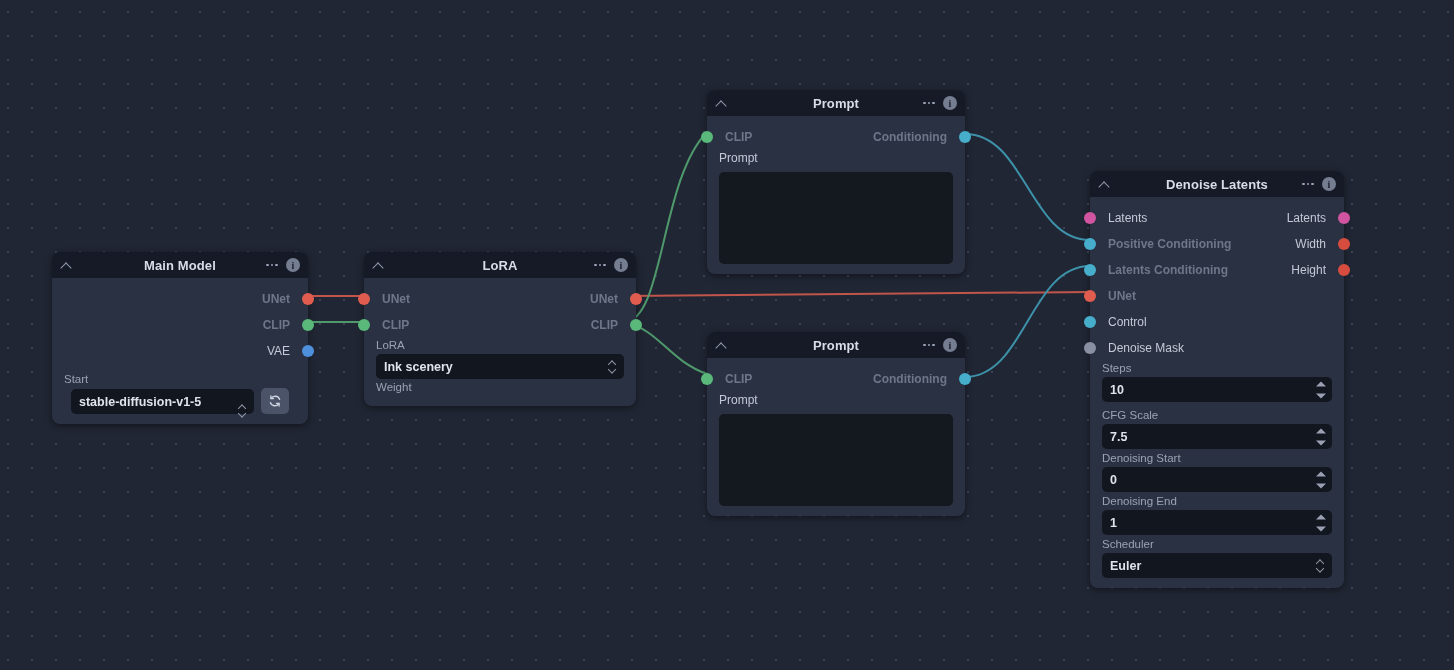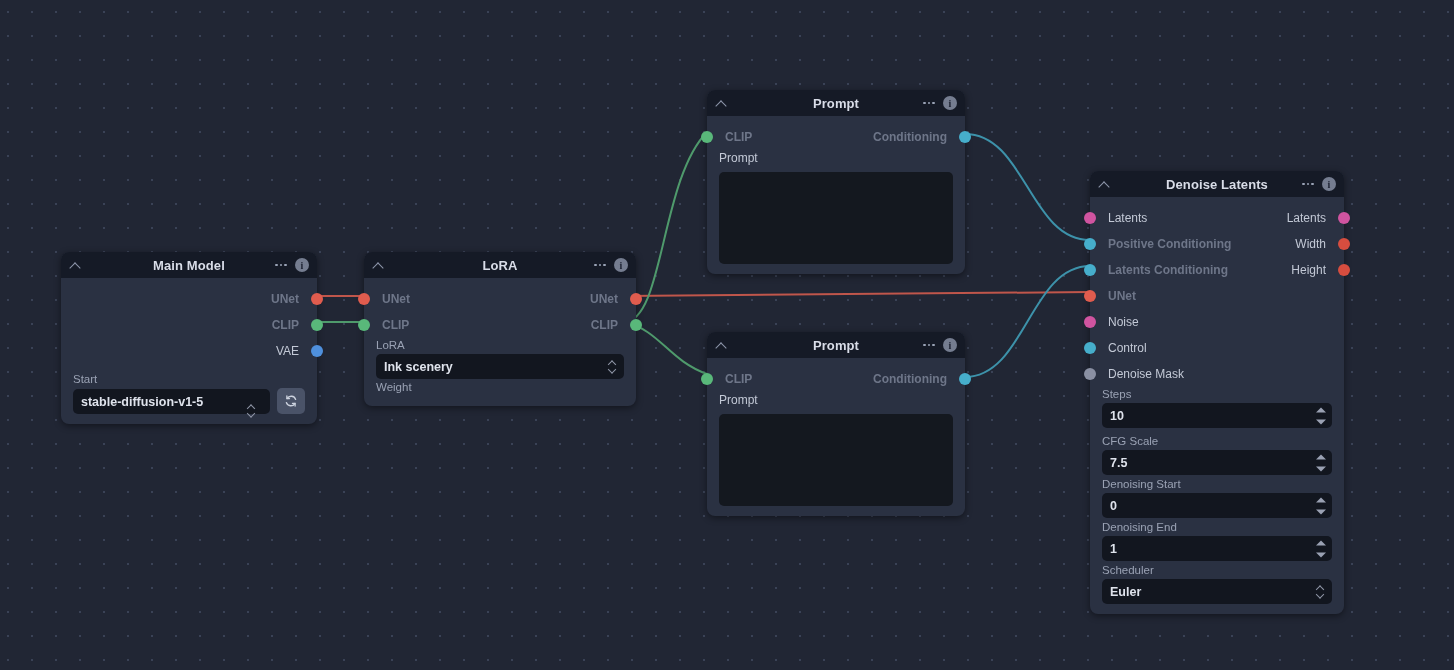--- a/index.html
+++ b/index.html
@@ -116,21 +116,21 @@
     border-left: 5px solid transparent; border-right: 5px solid transparent;
   }
   .step::before { top: 0; border-bottom: 5px solid #9aa1b3; }
   .step::after  { bottom: 0; border-top: 5px solid #9aa1b3; }
   .refresh-btn {
     width: 28px; height: 26px; border-radius: 5px;
     background: #4a5368;
     display: flex; align-items: center; justify-content: center;
     flex: 0 0 28px; cursor: pointer;
   }
-  .row-inline { display: flex; gap: 7px; align-items: flex-end; padding: 0 12px; }
+  .row-inline { display: flex; gap: 7px; align-items: flex-end; padding: 0 19px; }
   .row-inline .grow { flex: 1 1 auto; }
   .textarea {
     margin: 0 12px;
     height: 92px;
     background: #14181f;
     border-radius: 5px;
   }
 </style>
 </head>
 <body>
@@ -147,21 +147,21 @@
 
     <path d="M624,322 C664,322 660,180 707,132" stroke="#4f9a6c" stroke-width="2" fill="none"></path>
 
     <path d="M624,322 C660,330 668,360 707,374" stroke="#4f9a6c" stroke-width="2" fill="none"></path>
 
     <path d="M965,134 C1025,134 1030,240 1090,240" stroke="#3d92aa" stroke-width="2" fill="none"></path>
 
     <path d="M965,377 C1025,377 1030,266 1090,266" stroke="#3d92aa" stroke-width="2" fill="none"></path>
   </svg>
 
-  <div class="node" style="left:61px; top:252px; width:256px;">
+  <div class="node" style="left:52px; top:252px; width:256px;">
     <div class="node-header">
       <div class="hdr-chev"></div>
       <div class="node-title">Main Model</div>
       <div class="hdr-right">
         <div class="dots">
             <i></i>
             <i></i>
             <i></i>
           </div>
         <div class="info-icon">i</div>
@@ -339,24 +339,20 @@
         <span style="margin-left:auto"></span>
         <span class="sock-label" style="padding-right:18px">Height</span>
         <span class="dot right img"></span>
       </div>
 
       <div class="sock-row in">
         <span class="dot left unet"></span>
         <span class="sock-label muted">UNet</span>
       </div>
       <div class="sock-row in">
-        <span class="dot left latent"></span>
-        <span class="sock-label">Noise</span>
-      </div>
-      <div class="sock-row in">
         <span class="dot left cond"></span>
         <span class="sock-label">Control</span>
       </div>
       <div class="sock-row in">
         <span class="dot left grey"></span>
         <span class="sock-label">Denoise Mask</span>
       </div>
 
       <div class="field" style="position:relative">
         <span class="fdot unet" style="top:22px"></span>

